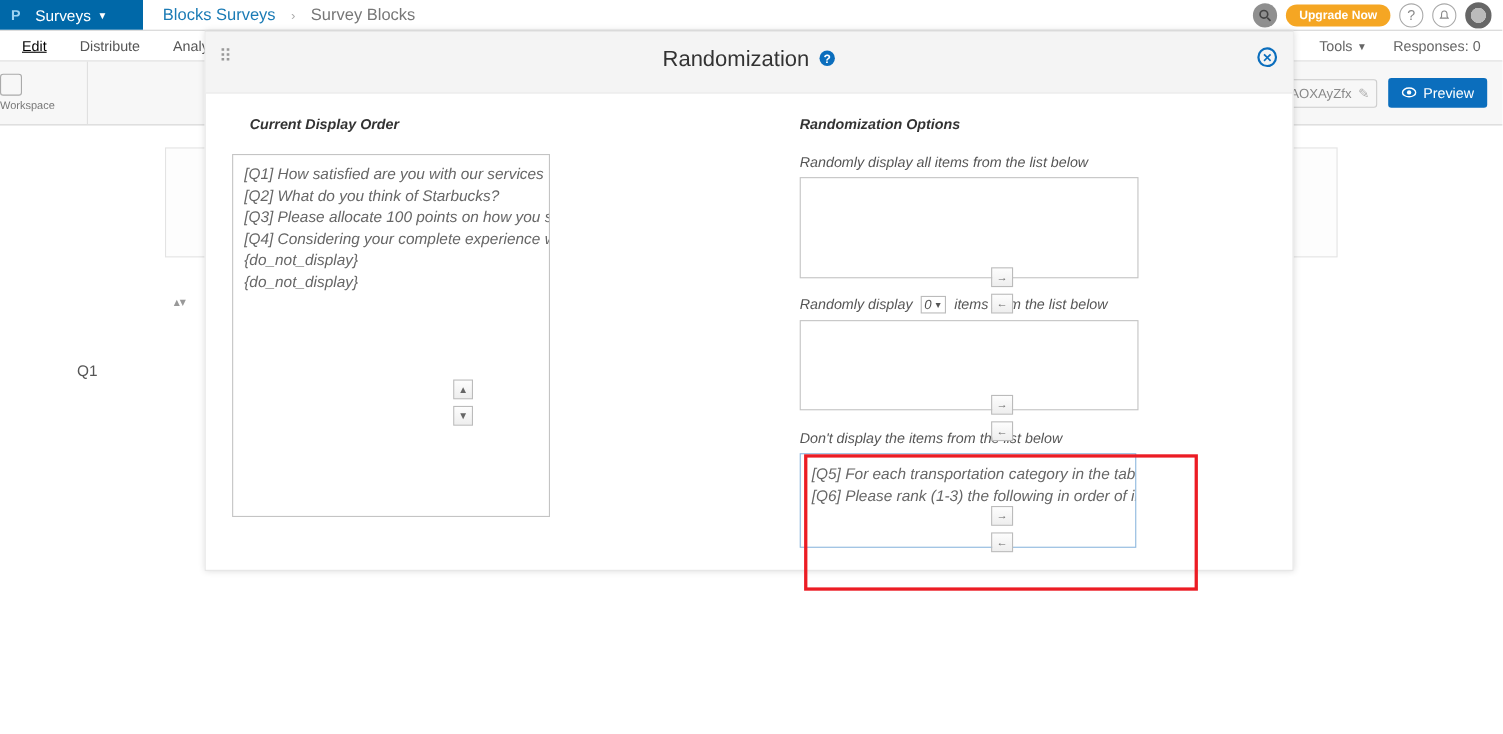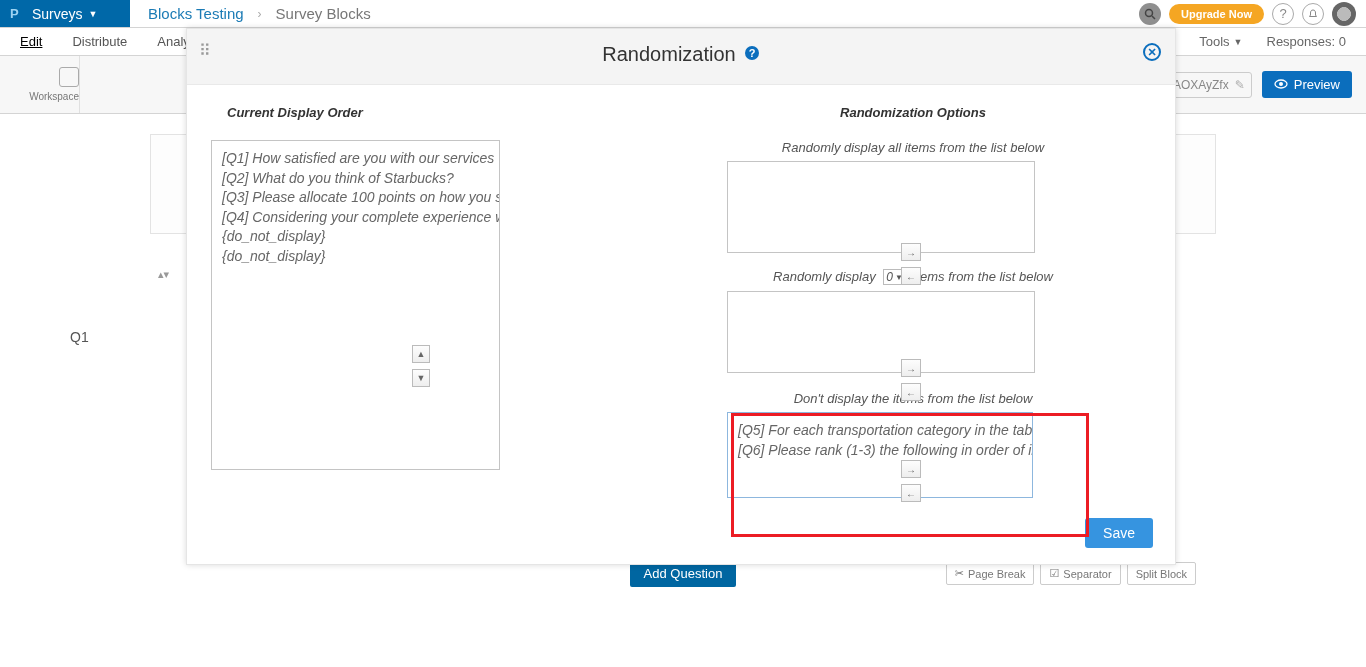--- a/index.html
+++ b/index.html
@@ -25,21 +25,21 @@
   .navbar { display: flex; align-items: center; height: 28px; border-bottom: 1px solid #d4d4d4; padding: 0 20px; font-size: 13px; color: #555; }
   .navbar .tab { margin-right: 30px; }
   .navbar .tab.edit { color: #000; text-decoration: underline; font-weight: 400; }
   .nav-spacer { flex: 1; }
   .navbar .tools { display: flex; align-items: center; color: #666; margin-right: 24px; }
   .navbar .tools .caret { font-size: 9px; margin-left: 4px; }
   .navbar .responses { color: #666; }
 
   
   .toolbar { display: flex; align-items: center; height: 58px; border-bottom: 1px solid #d4d4d4; background: #f7f7f7; }
-  .tool-item { width: 80px; text-align: center; color: #777; border-right: 1px solid #e0e0e0; height: 100%; display: flex; flex-direction: column; justify-content: center; align-items: flex-end; font-size: 10px; }
+  .tool-item { width: 80px; text-align: center; color: #777; border-right: 1px solid #e0e0e0; height: 100%; display: flex; flex-direction: column; justify-content: center; align-items: flex-start; font-size: 10px; }
   .tool-item .ticon { width: 20px; height: 20px; margin-bottom: 4px; border: 1px solid #aaa; border-radius: 3px; }
   .tool-item .ticon.palette { border-radius: 50%; }
   .tool-spacer { flex: 1; }
   .url-box { border: 1px solid #ccc; border-radius: 3px; height: 26px; display: flex; align-items: center; padding: 0 6px; color: #888; font-size: 12px; margin-right: 10px; }
   .url-box .pencil { margin-left: 6px; color: #aaa; }
   .preview-btn { background: #0b6ebd; color: #fff; border-radius: 3px; padding: 6px 12px; display: flex; align-items: flex-start; font-size: 13px; margin-right: 14px; }
   .preview-btn .eye { margin-right: 6px; }
 
   
   .canvas { padding: 20px 150px; }
@@ -61,21 +61,21 @@
   .modal { position: absolute; top: 28px; left: 186px; width: 990px; background: #fff; box-shadow: 0 0 6px rgba(0,0,0,0.15); border: 1px solid #e5e5e5; }
   .modal-header { position: relative; text-align: center; padding: 14px 0 18px; border-bottom: 1px solid #e9e9e9; background: #f4f4f4; }
   .modal-header .drag { position: absolute; left: 12px; top: 12px; color: #999; font-size: 16px; letter-spacing: -1px; }
   .modal-title { font-size: 20px; color: #333; font-weight: normal; display: inline-flex; align-items: center; gap: 8px; }
   .modal-title .help-icon { color: #0b6ebd; font-size: 15px; }
   .modal-close { position: absolute; right: 14px; top: 14px; width: 18px; height: 18px; border: 2px solid #0b6ebd; border-radius: 50%; color: #0b6ebd; display: flex; align-items: center; justify-content: center; font-size: 11px; font-weight: bold; }
 
   .modal-body { display: flex; padding: 20px 76px 20px 40px; min-height: 400px; position: relative; font-style: italic; }
   .col-left { width: 340px; }
   .col-mid { width: 160px; display: flex; flex-direction: column; justify-content: flex-start; align-items: center; }
-  .col-right { flex: 1; position: relative; text-align: center; }
+  .col-right { flex: 1; position: relative; }
 
   .section-label { font-weight: bold; font-size: 13px; color: #333; margin-bottom: 20px; }
   .section-sub { font-size: 13px; color: #555; margin-bottom: 6px; }
 
   .listbox { border: 1px solid #c4c4c4; background: #fff; padding: 8px 10px; font-size: 14px; color: #666; line-height: 1.4; overflow: hidden; white-space: nowrap; }
   .listbox.left { height: 330px; width: 289px; margin-left: -16px; }
   .listbox.right1 { height: 92px; width: 308px; margin-bottom: 16px; }
   .listbox.right2 { height: 82px; width: 308px; margin-bottom: 18px; }
   .listbox.right3 { height: 86px; width: 306px; border: 1px solid #8db7de; }
 
@@ -101,21 +101,21 @@
 
 <div class="topbar">
   <div class="topbar-left">
     <span class="logo-icon">P</span>
     <span class="surveys">
       <span>Surveys</span>
       <span class="caret">▼</span>
     </span>
   </div>
   <div class="topbar-crumbs">
-    <span>Blocks Testing</span>
+    <span>Blocks Surveys</span>
     <span class="sep">›</span>
     <span class="active">Survey Blocks</span>
   </div>
   <div class="topbar-spacer"></div>
   <div class="topbar-right">
     <div class="search-circ">
       <svg width="12" height="12" viewBox="0 0 12 12">
           <circle cx="5" cy="5" r="3.5" fill="none" stroke="#444" stroke-width="1.5"></circle>
           <line x1="8" y1="8" x2="11" y2="11" stroke="#444" stroke-width="1.5"></line>
         </svg>
@@ -170,36 +170,20 @@
     <span class="collapse-icon">▴▾</span>
   </div>
   <div class="question-area">
     <div class="q-label">Q1</div>
     <div class="scale-row" style="margin-top:130px;">
       <div class="scale-item">Very Unsatisfied</div>
       <div class="scale-item">Unsatisfied</div>
       <div class="scale-item">Neutral</div>
       <div class="scale-item">Satisfied</div>
       <div class="scale-item">Very Satisfied</div>
-    </div>
-    <div class="actions-row">
-      <div class="add-q-btn">Add Question</div>
-      <div class="right-actions">
-        <div class="mini-btn">
-            <span>✂</span>
-            <span>Page Break</span>
-          </div>
-        <div class="mini-btn">
-            <span>☑</span>
-            <span>Separator</span>
-          </div>
-        <div class="mini-btn">
-            <span>Split Block</span>
-          </div>
-      </div>
     </div>
   </div>
 </div>
 
 <div class="modal">
   <div class="modal-header">
     <span class="drag">⠿</span>
     <span class="modal-title">
       <span>Randomization</span>
       <span class="help-icon">
@@ -265,16 +249,13 @@
       <div class="arrow-btn">←</div>
     </div>
     <div class="mid-group3">
       <div class="arrow-btn">→</div>
       <div class="arrow-btn">←</div>
     </div>
 
     <div class="highlight-box" style="left:544px; top:328px; width:358px; height:124px;"></div>
   </div>
 
-  <div class="modal-footer">
-    <div class="save-btn">Save</div>
-  </div>
 </div>
 
 </body></html>

